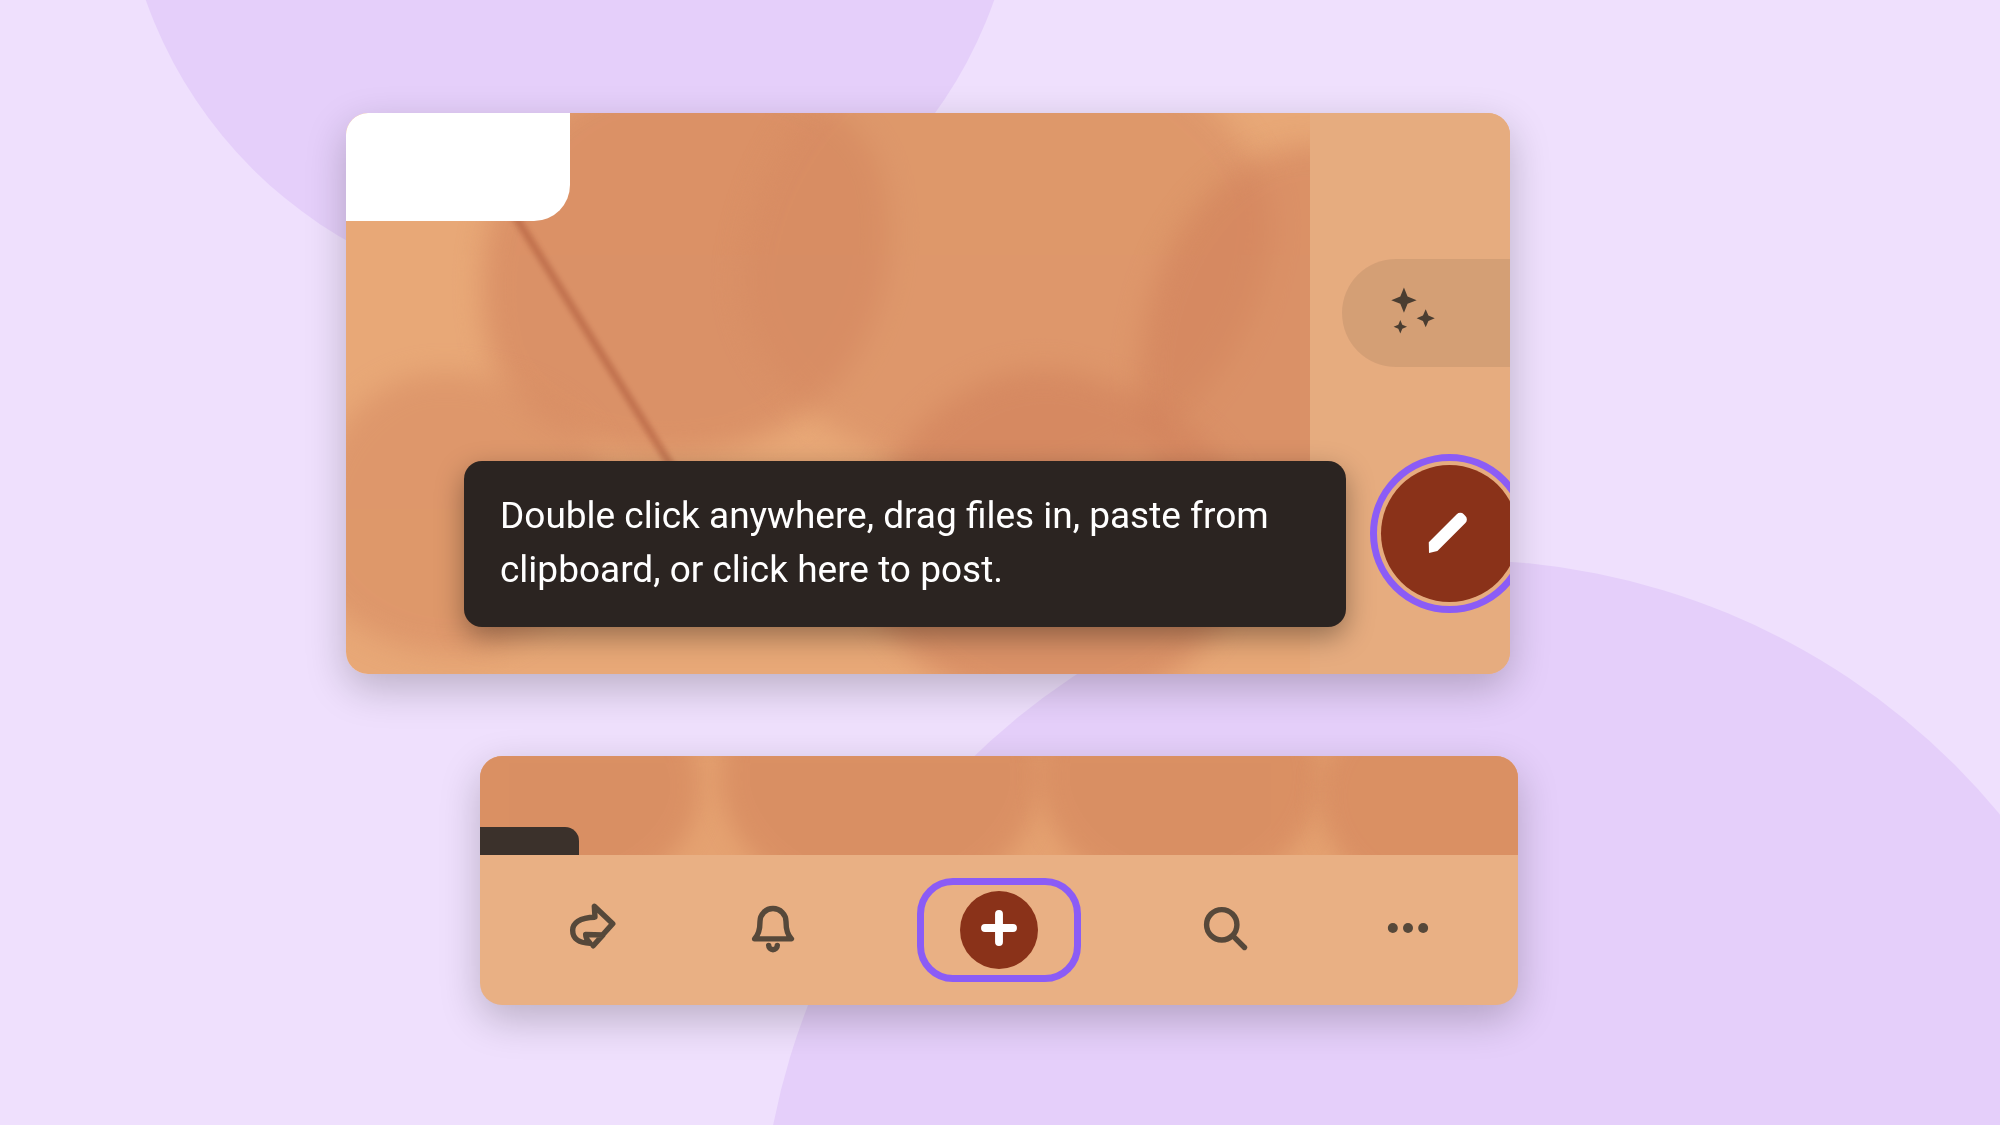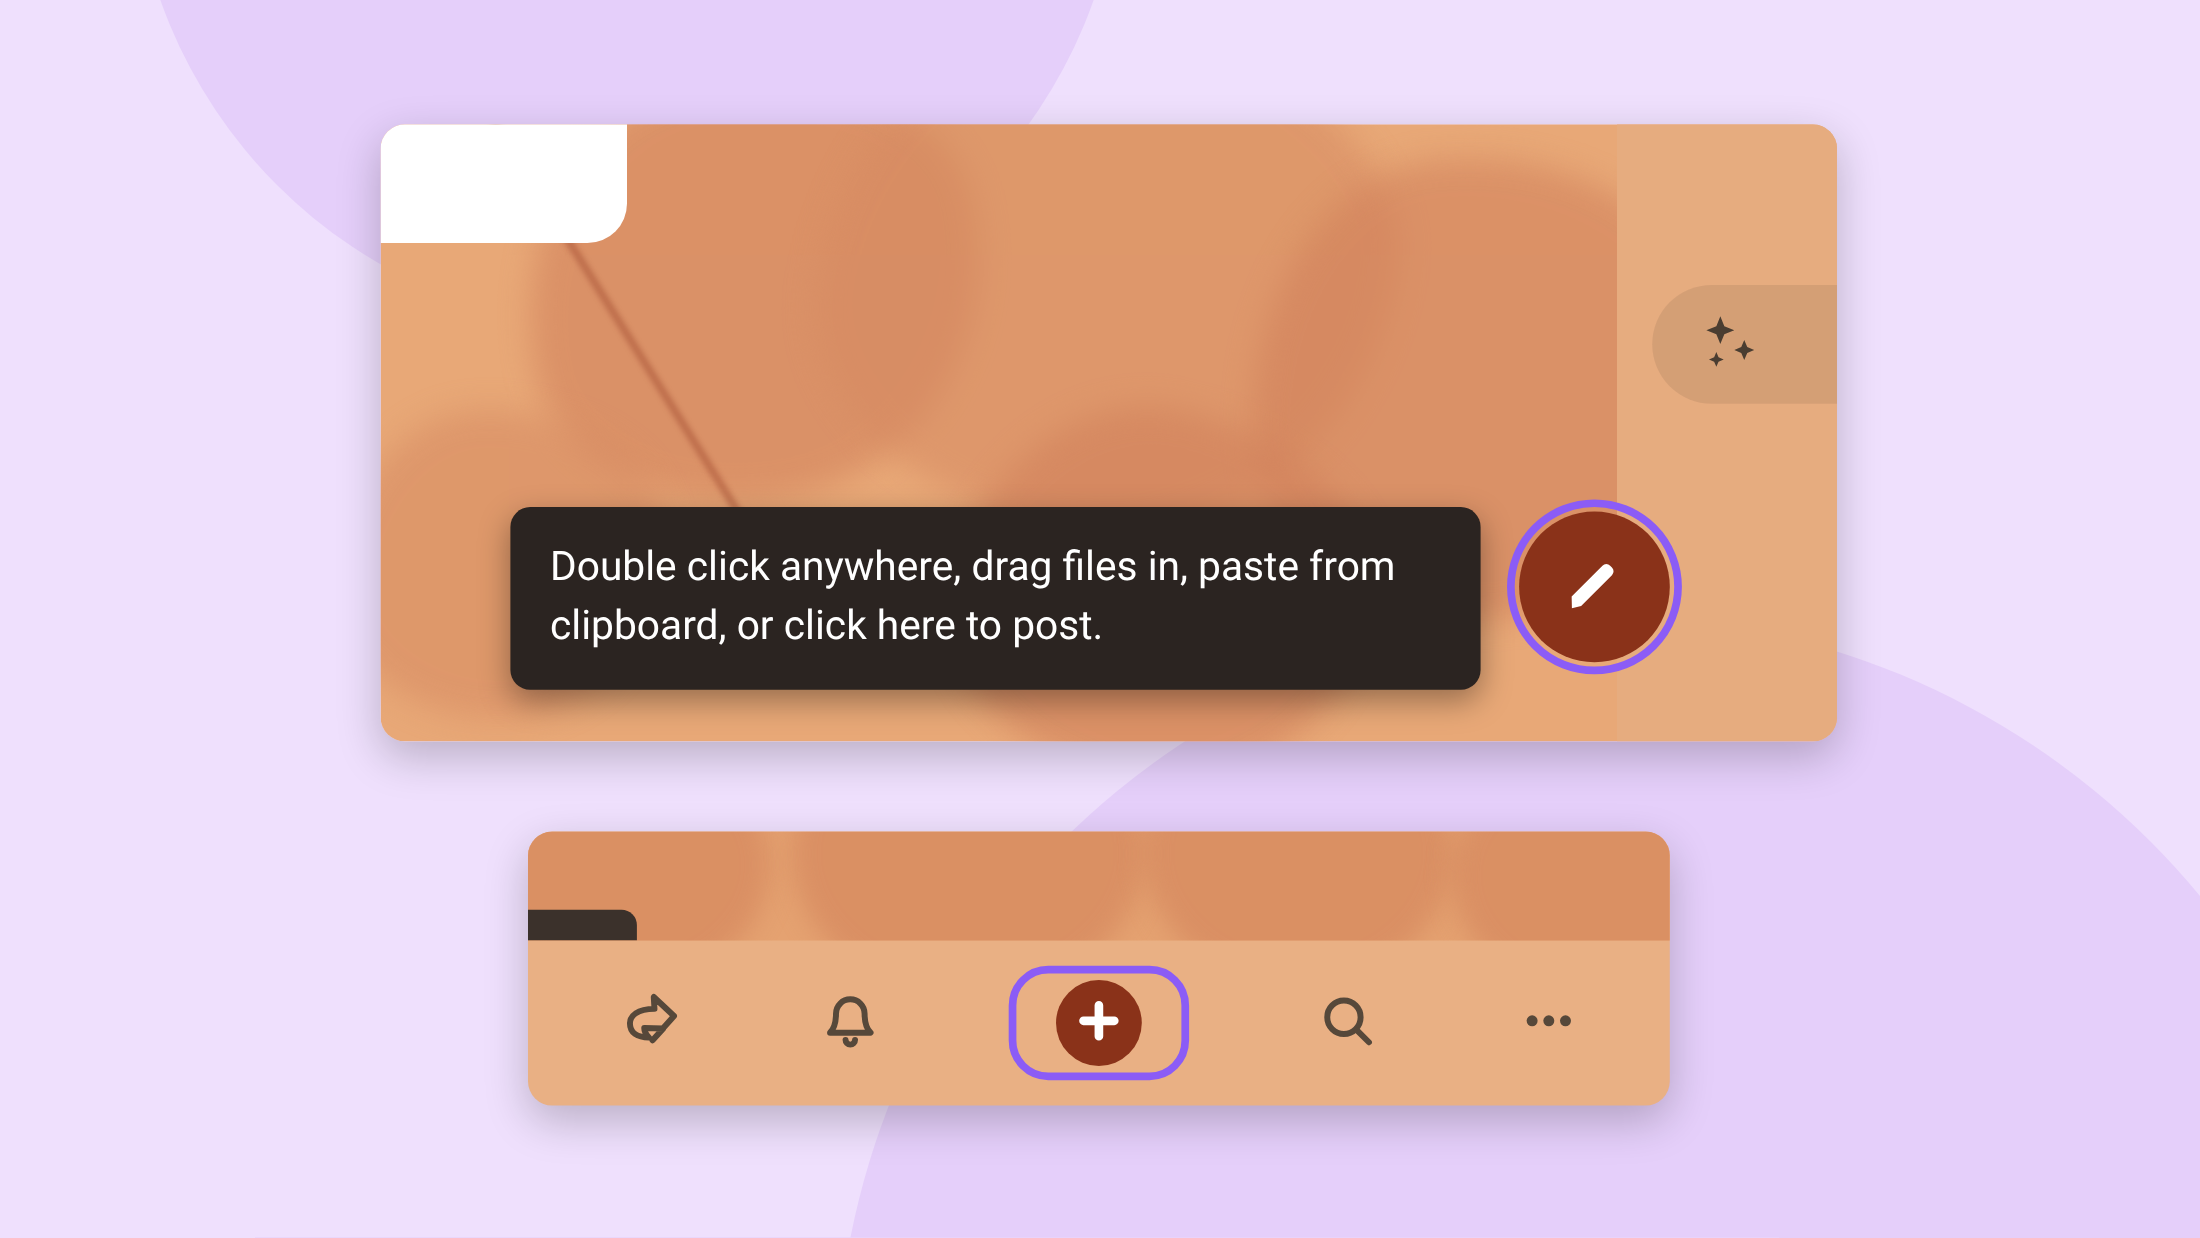--- a/index.html
+++ b/index.html
@@ -24,21 +24,21 @@
     border-radius: 50%;
     background: #e5cffa;
     top: 560px; left: 760px;
     z-index: 0;
   }
 
   
   .panel1 {
     position: absolute;
     left: 346px; top: 113px;
-    width: 1324px; height: 561px;
+    width: 1164px; height: 561px;
     border-radius: 22px;
     overflow: hidden;
     box-shadow: 0 14px 40px rgba(0,0,0,0.22);
     z-index: 2;
   }
   .panel1-bg {
     position: absolute; inset: 0;
     background: #e8a877;
   }
   

